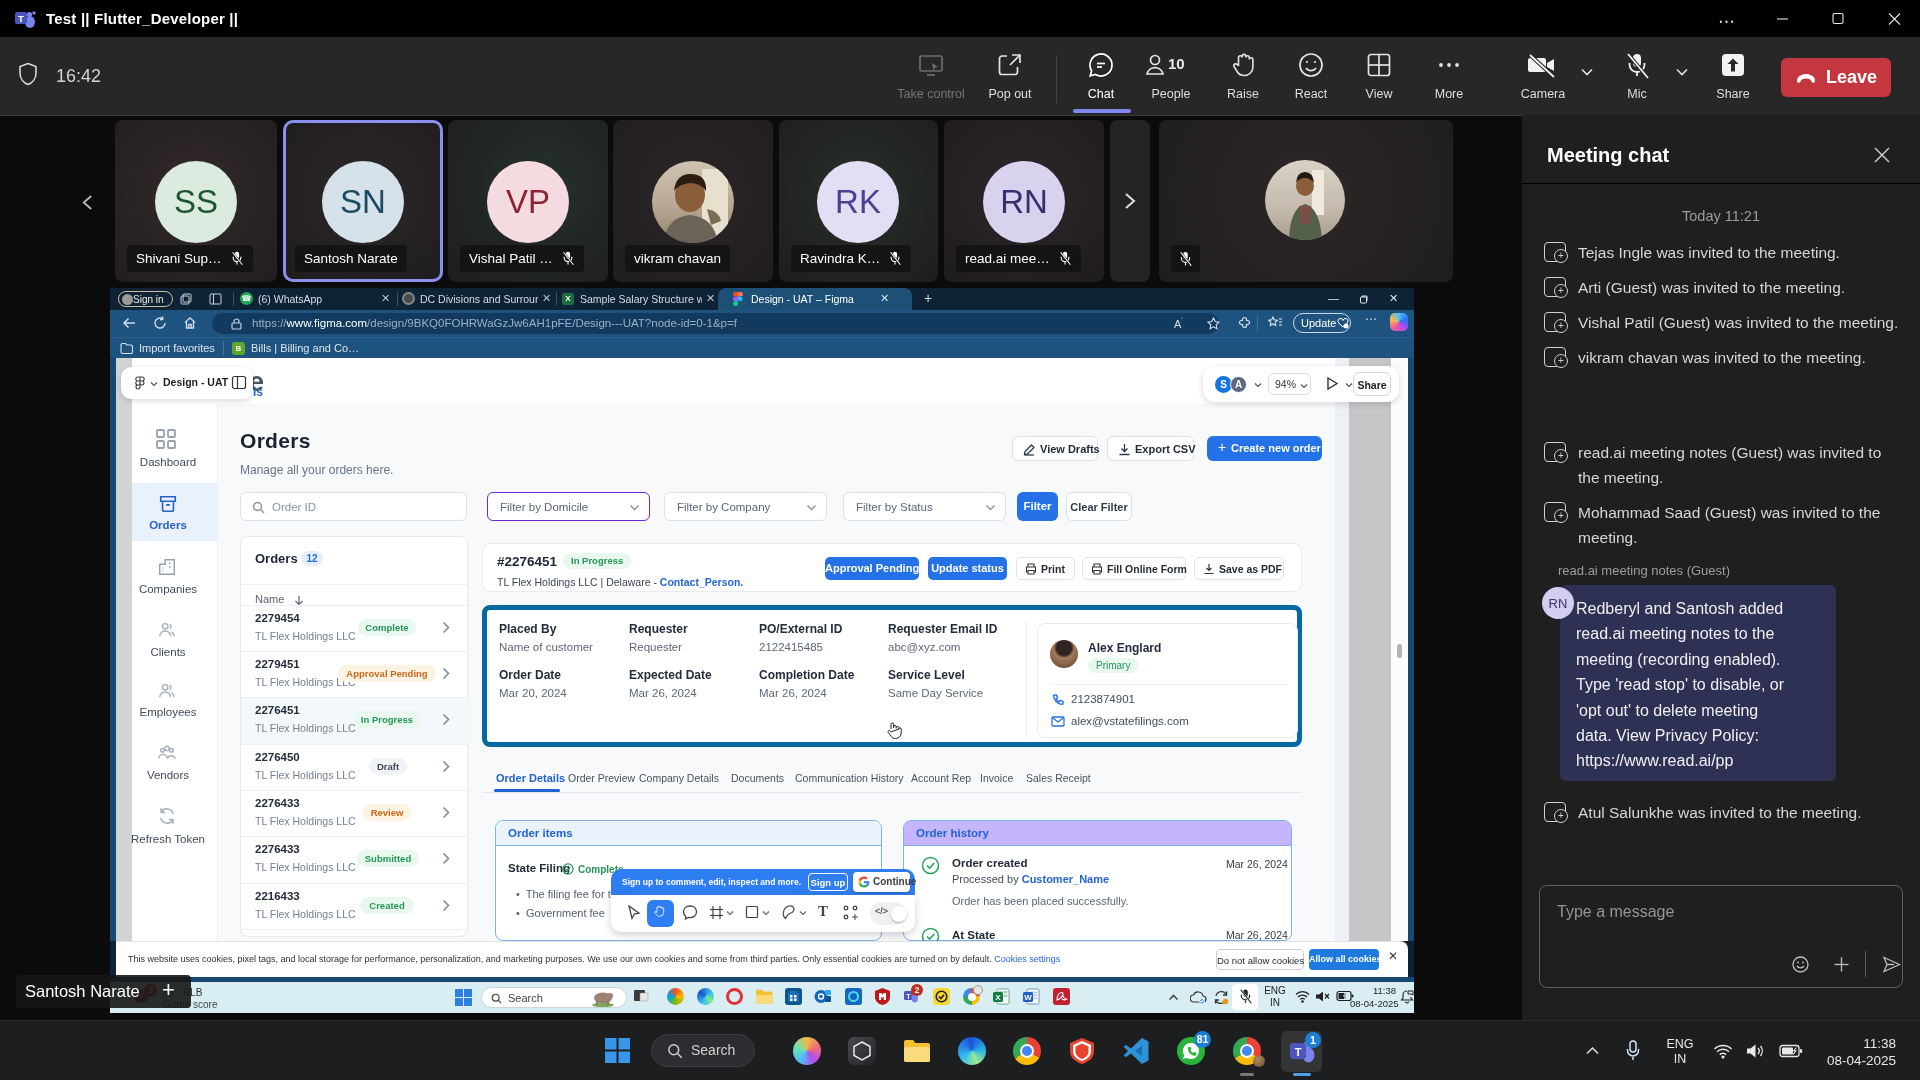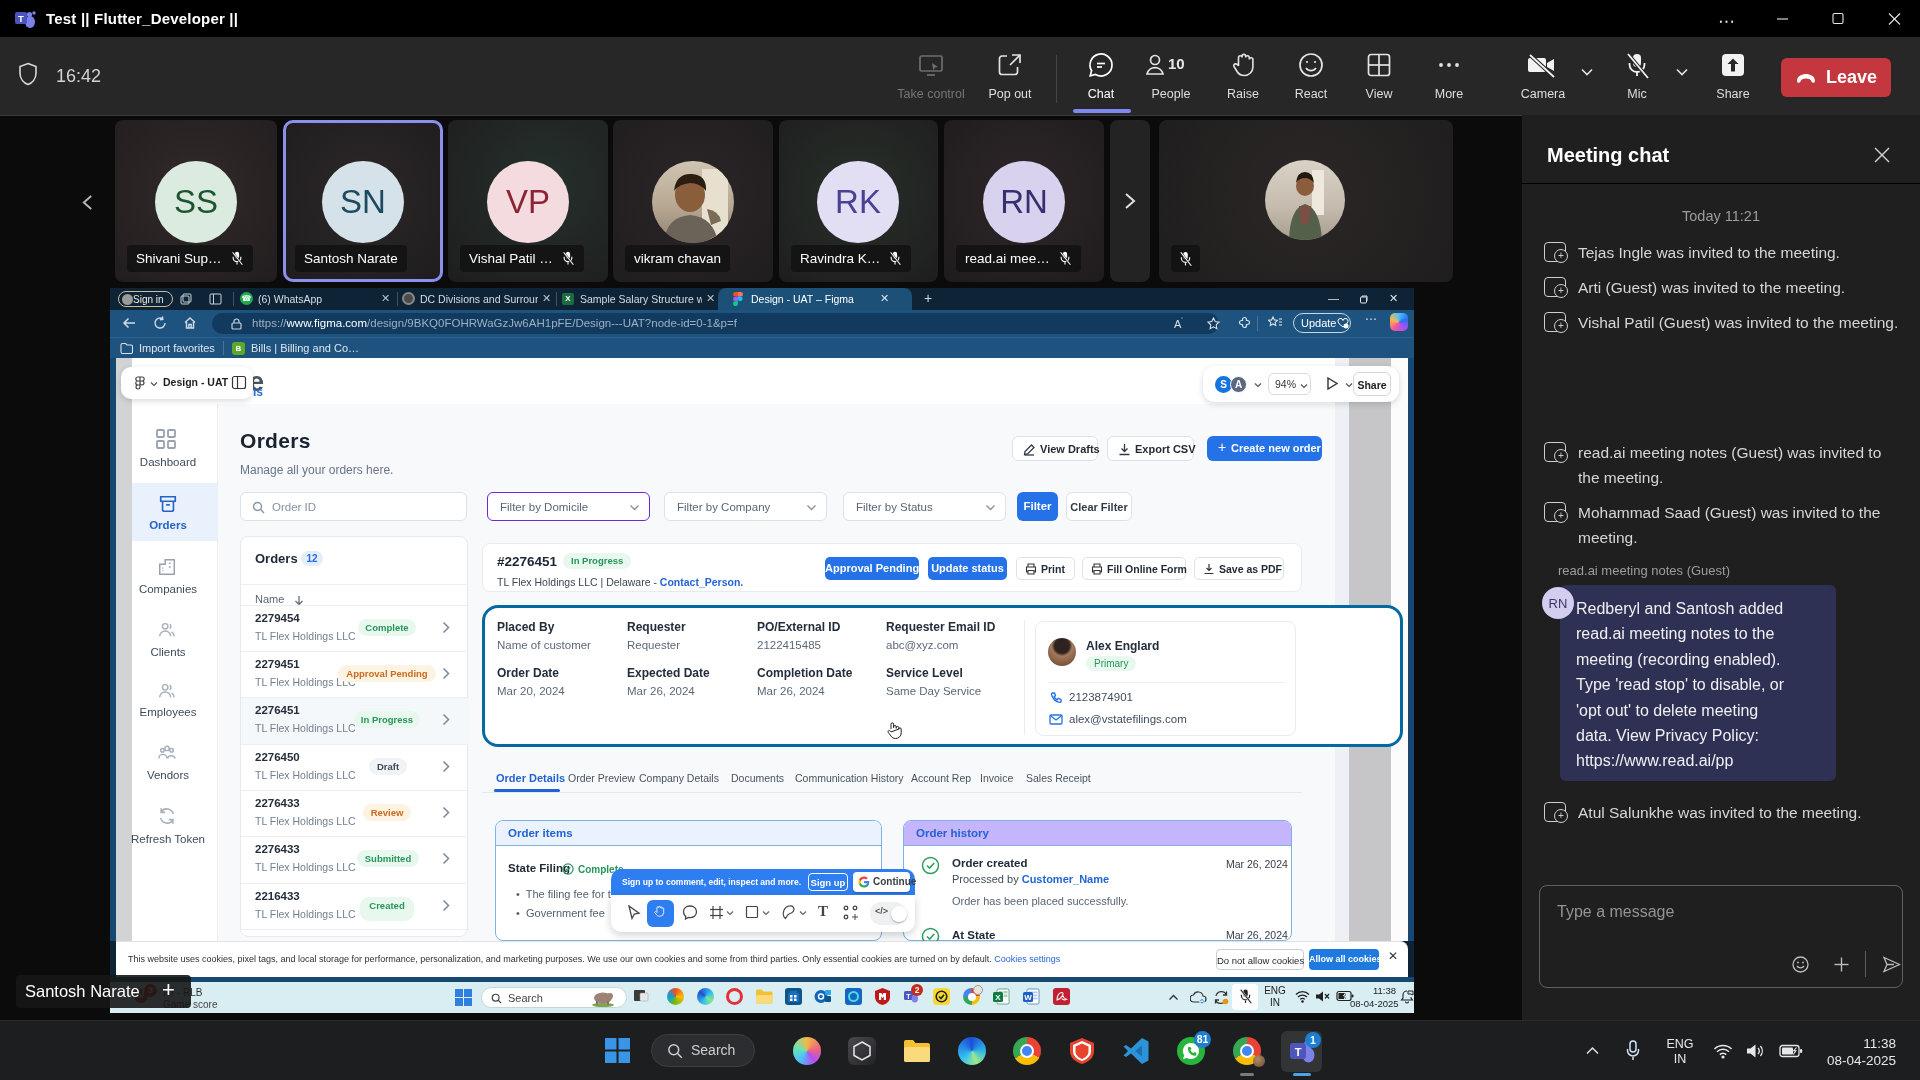--- a/index.html
+++ b/index.html
@@ -492,21 +492,21 @@
       <div class="abs" style="left:0;top:299px;width:228px;height:1px;background:#eceff3"></div>
       <div class="abs" style="left:14px;top:306px;font-size:11.5px;font-weight:bold;color:#242d3a">2276433</div>
       <div class="abs" style="left:14px;top:324px;font-size:10.5px;color:#74808f">TL Flex Holdings LLC</div>
       <div class="abs" style="left:116px;top:313px;width:62px;height:17px;background:#e9f8ef;border-radius:9px;color:#27955a;font-size:9.5px;font-weight:bold;text-align:center;line-height:17px">Submitted</div>
       <svg class="abs" style="left:201px;top:315px" width="8" height="13" viewBox="0 0 8 13" fill="none" stroke="#828c9b" stroke-width="1.6">
             <path d="M1.5 1.5 l5 5 -5 5"></path>
           </svg>
       <div class="abs" style="left:0;top:346px;width:228px;height:1px;background:#eceff3"></div>
       <div class="abs" style="left:14px;top:353px;font-size:11.5px;font-weight:bold;color:#242d3a">2216433</div>
       <div class="abs" style="left:14px;top:371px;font-size:10.5px;color:#74808f">TL Flex Holdings LLC</div>
-      <div class="abs" style="left:119px;top:360px;width:54px;height:24px;background:#e9f8ef;border-radius:9px;color:#27955a;font-size:9.5px;font-weight:bold;text-align:center;line-height:17px">Created</div>
+      <div class="abs" style="left:119px;top:360px;width:54px;height:17px;background:#e9f8ef;border-radius:9px;color:#27955a;font-size:9.5px;font-weight:bold;text-align:center;line-height:17px">Created</div>
       <svg class="abs" style="left:201px;top:362px" width="8" height="13" viewBox="0 0 8 13" fill="none" stroke="#828c9b" stroke-width="1.6">
             <path d="M1.5 1.5 l5 5 -5 5"></path>
           </svg>
       <div class="abs" style="left:0;top:392px;width:228px;height:1px;background:#eceff3"></div>
     </div>
 
     <div class="abs" style="left:372px;top:185px;width:820px;height:49px;background:#fff;border:1px solid #e8ecf1;border-radius:8px">
       <span class="abs" style="left:14px;top:10px;font-size:13.5px;font-weight:bold;color:#1c2634">#2276451</span>
       <span class="abs" style="left:80px;top:9px;height:16px;background:#e9f8ef;border-radius:8px;color:#27955a;font-size:9.5px;line-height:16px;padding:0 8px;font-weight:bold">In Progress</span>
       <div class="abs" style="left:14px;top:32px;font-size:10.5px;color:#3c4656">TL Flex Holdings LLC | Delaware - <span style="color:#2465d6;font-weight:bold">Contact_Person.</span></div>
@@ -525,21 +525,21 @@
         <span class="abs" style="left:24px;top:5px;font-size:10.5px;color:#222b36;font-weight:bold">Fill Online Form</span>
       </div>
       <div class="abs" style="left:711px;top:13px;width:90px;height:23px;background:#fff;border:1px solid #dbe2ea;border-radius:5px">
         <svg class="abs" style="left:8px;top:5px" width="12" height="12" viewBox="0 0 12 12" fill="none" stroke="#333" stroke-width="1.2">
               <path d="M6 1 v6 M3.5 5 l2.5 2.5 2.5 -2.5 M1.5 10.5 h9"></path>
             </svg>
         <span class="abs" style="left:24px;top:5px;font-size:10.5px;color:#222b36;font-weight:bold">Save as PDF</span>
       </div>
     </div>
 
-    <div class="abs" style="left:372px;top:247px;width:921px;height:142px;background:#fff;border:3px solid #0369a1;border-radius:16px">
+    <div class="abs" style="left:372px;top:247px;width:820px;height:142px;background:#fff;border:5px solid #0369a1;border-radius:8px">
       <span class="abs" style="left:12px;top:12px;font-size:12px;font-weight:bold;color:#232d3b">Placed By</span>
       <span class="abs" style="left:142px;top:12px;font-size:12px;font-weight:bold;color:#232d3b">Requester</span>
       <span class="abs" style="left:272px;top:12px;font-size:12px;font-weight:bold;color:#232d3b">PO/External ID</span>
       <span class="abs" style="left:401px;top:12px;font-size:12px;font-weight:bold;color:#232d3b">Requester Email ID</span>
       <span class="abs" style="left:12px;top:31px;font-size:11.5px;color:#5c6878">Name of customer</span>
       <span class="abs" style="left:142px;top:31px;font-size:11.5px;color:#5c6878">Requester</span>
       <span class="abs" style="left:272px;top:31px;font-size:11.5px;color:#5c6878">2122415485</span>
       <span class="abs" style="left:401px;top:31px;font-size:11.5px;color:#5c6878">abc@xyz.com</span>
       <span class="abs" style="left:12px;top:58px;font-size:12px;font-weight:bold;color:#232d3b">Order Date</span>
       <span class="abs" style="left:142px;top:58px;font-size:12px;font-weight:bold;color:#232d3b">Expected Date</span>
@@ -877,20 +877,21 @@
   <div class="abs" style="left:25px;top:29px;font-size:20px;font-weight:bold;color:#fff">Meeting chat</div>
   <svg class="abs" style="left:352px;top:32px" width="16" height="16" viewBox="0 0 16 16" fill="none" stroke="#d0d0d0" stroke-width="1.4">
         <line x1="1" y1="1" x2="15" y2="15"></line>
         <line x1="15" y1="1" x2="1" y2="15"></line>
       </svg>
   <div class="abs" style="left:0;top:68px;width:398px;height:1px;background:#000"></div>
   <div class="abs" style="left:0;top:93px;width:398px;text-align:center;font-size:14.5px;color:#9d9d9d">Today 11:21</div>
   <div class="cmsg" style="top:125px"><span class="ctext">Tejas Ingle was invited to the meeting.</span></div>
   <div class="cmsg" style="top:160px"><span class="ctext">Arti (Guest) was invited to the meeting.</span></div>
   <div class="cmsg" style="top:195px"><span class="ctext">Vishal Patil (Guest) was invited to the meeting.</span></div>
+  <div class="cmsg" style="top:230px"><span class="ctext">vikram chavan was invited to the meeting.</span></div>
   <div class="cmsg" style="top:325px"><span class="ctext">read.ai meeting notes (Guest) was invited to the meeting.</span></div>
   <div class="cmsg" style="top:385px"><span class="ctext">Mohammad Saad (Guest) was invited to the meeting.</span></div>
   <div class="abs" style="left:36px;top:448px;font-size:13px;color:#9d9d9d">read.ai meeting notes (Guest)</div>
   <div class="abs" style="left:38px;top:470px;width:276px;height:196px;background:#2f3154;border-radius:6px;color:#f0f0f2;font-size:16px;line-height:25.4px;padding:11px 0 0 16px">Redberyl and Santosh added<br>read.ai meeting notes to the<br>meeting (recording enabled).<br>Type 'read stop' to disable, or<br>'opt out' to delete meeting<br>data. View Privacy Policy:<br>https://www.read.ai/pp</div>
   <div class="abs" style="left:20px;top:472px;width:32px;height:32px;border-radius:50%;background:#d3cdf0;color:#3b3566;font-size:13px;display:flex;align-items:center;justify-content:center">RN</div>
   <div class="cmsg" style="top:685px"><span class="ctext">Atul Salunkhe was invited to the meeting.</span></div>
   <div class="abs" style="left:17px;top:770px;width:364px;height:103px;border:1px solid #606060;border-radius:8px">
     <span class="abs" style="left:17px;top:17px;font-size:16px;color:#949494">Type a message</span>
     <svg class="abs" style="left:252px;top:70px" width="17" height="17" viewBox="0 0 17 17" fill="none" stroke="#bdbdbd" stroke-width="1.3">
           <circle cx="8.5" cy="8.5" r="7.5"></circle>

